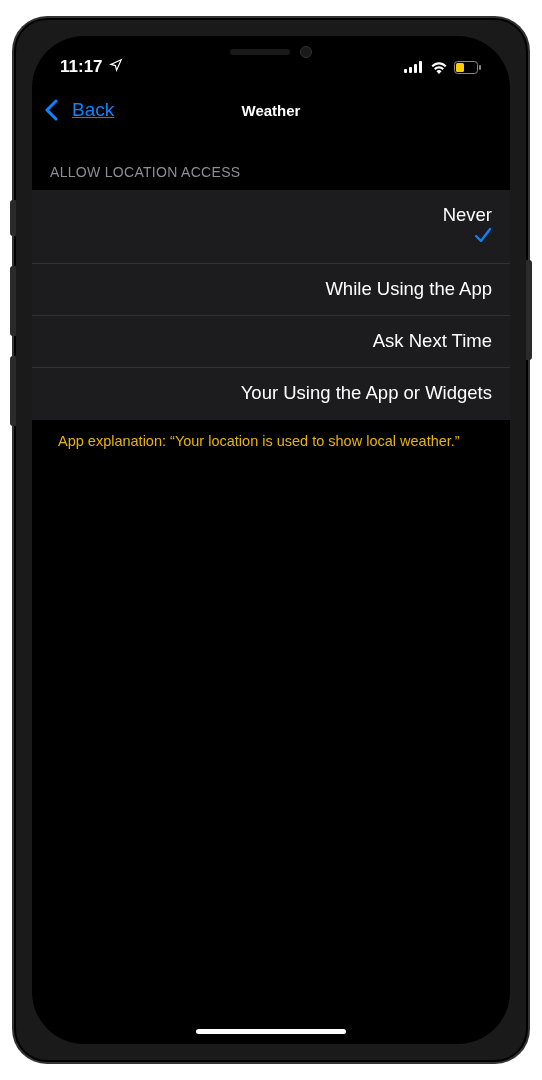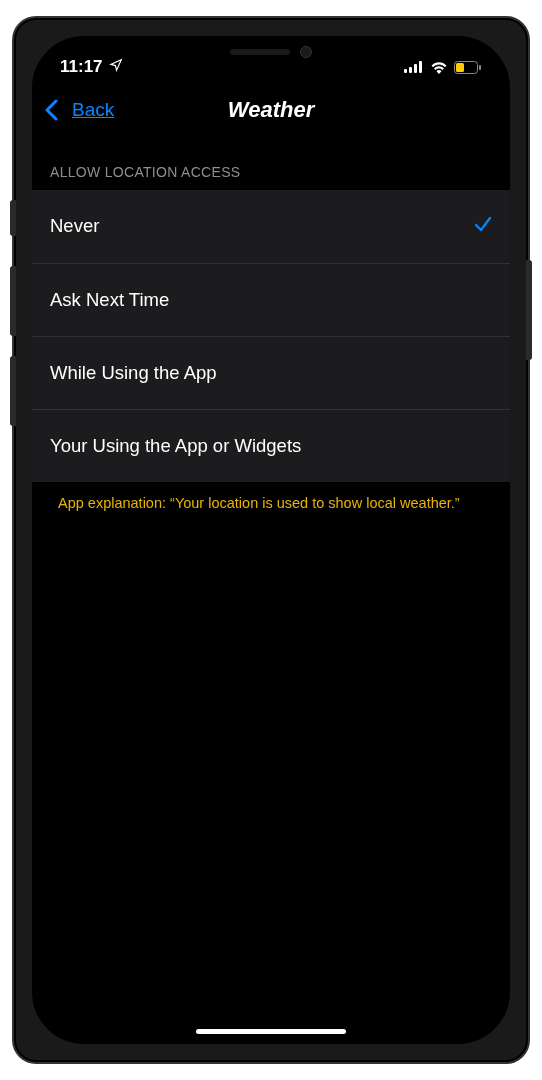--- a/index.html
+++ b/index.html
@@ -14,21 +14,21 @@
       width: 542px;
       height: 1080px;
       display: flex;
       align-items: center;
       justify-content: center;
     }
     .device-frame {
       width: 510px;
       height: 1040px;
       background: #1a1a1a;
-      border-radius: 20px;
+      border-radius: 31px;
       padding: 16px;
       position: relative;
       box-shadow: 0 0 0 2px #000, 0 0 0 4px #333;
     }
     .device-buttons-left {
       position: absolute;
       left: -6px;
       top: 180px;
     }
     .device-button-vol {
@@ -132,46 +132,46 @@
       gap: 14px;
     }
     .back-button span {
       text-decoration: underline;
     }
     .nav-title {
       position: absolute;
       left: 50%;
       transform: translateX(-50%);
       color: #fff;
-      font-size: 22px;
+      font-size: 15px;
       font-weight: 600;
-      font-style: italic;
     }
     .content {
       padding-top: 28px;
     }
     .section-header {
       color: #8e8e93;
       font-size: 14px;
       text-transform: uppercase;
       padding: 0 26px 10px 18px;
       letter-spacing: 0.3px;
     }
     .option-list {
       background: #1c1c1e;
     }
     .option-item {
       display: flex;
-      align-items: flex-start;
+      align-items: flex-end;
       justify-content: space-between;
       min-height: 52px;
-      padding: 25px 18px;
+      padding: 14px 18px;
       color: #fff;
       font-size: 18.5px;
       border-bottom: 0.5px solid rgba(84,84,88,0.4);
+      flex-direction: column;
     }
     .option-item:last-child {
       border-bottom: none;
     }
     .checkmark {
       color: #0a84ff;
     }
     .footer-text {
       color: #eab308;
       font-size: 14.5px;
@@ -255,24 +255,24 @@
       <div class="option-list">
         <div class="option-item">
           <span>Never</span>
           <span class="checkmark">
             <svg width="18" height="18" viewBox="0 0 18 18">
               <path d="M2 10 L7 15 L16 3" stroke="#0a84ff" stroke-width="2.2" fill="none" stroke-linecap="round" stroke-linejoin="round"></path>
             </svg>
           </span>
         </div>
         <div class="option-item">
+          <span>While Using the App</span>
+        </div>
+        <div class="option-item">
           <span>Ask Next Time</span>
-        </div>
-        <div class="option-item">
-          <span>While Using the App</span>
         </div>
         <div class="option-item">
           <span>Your Using the App or Widgets</span>
         </div>
       </div>
       <div class="footer-text">App explanation: “Your location is used to show local weather.”</div>
     </div>
 
     <div class="home-indicator"></div>
   </div>

